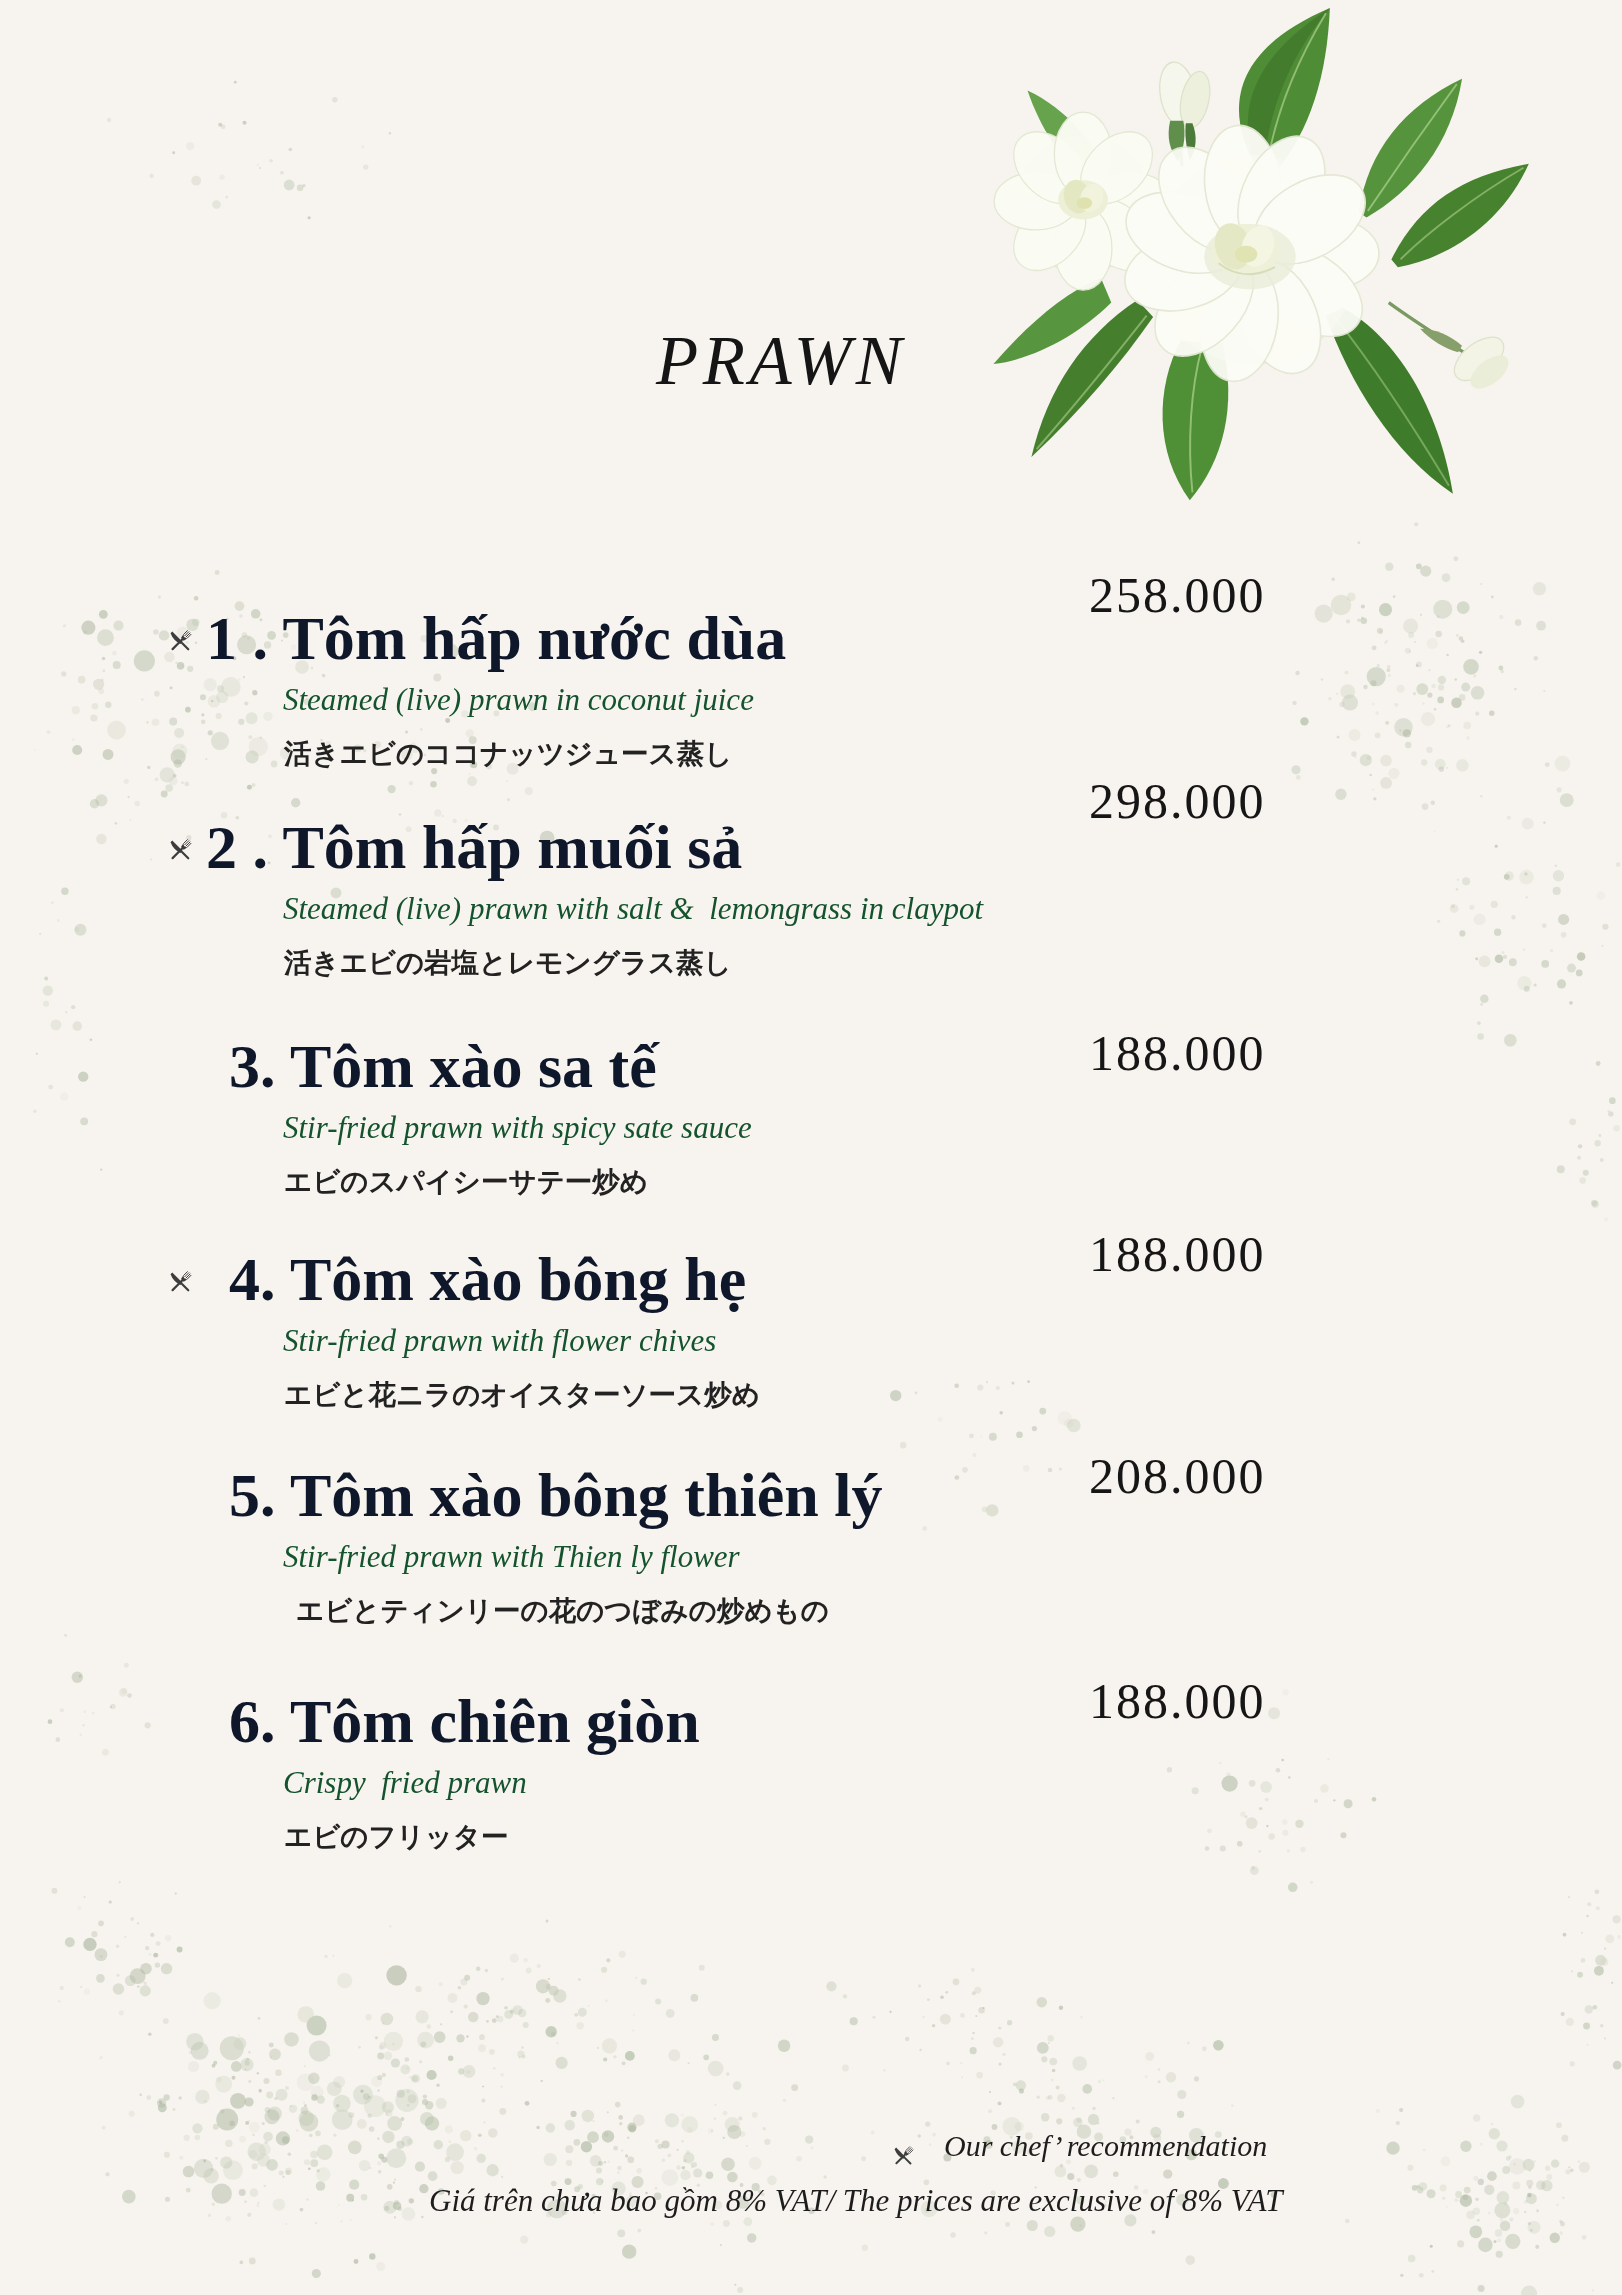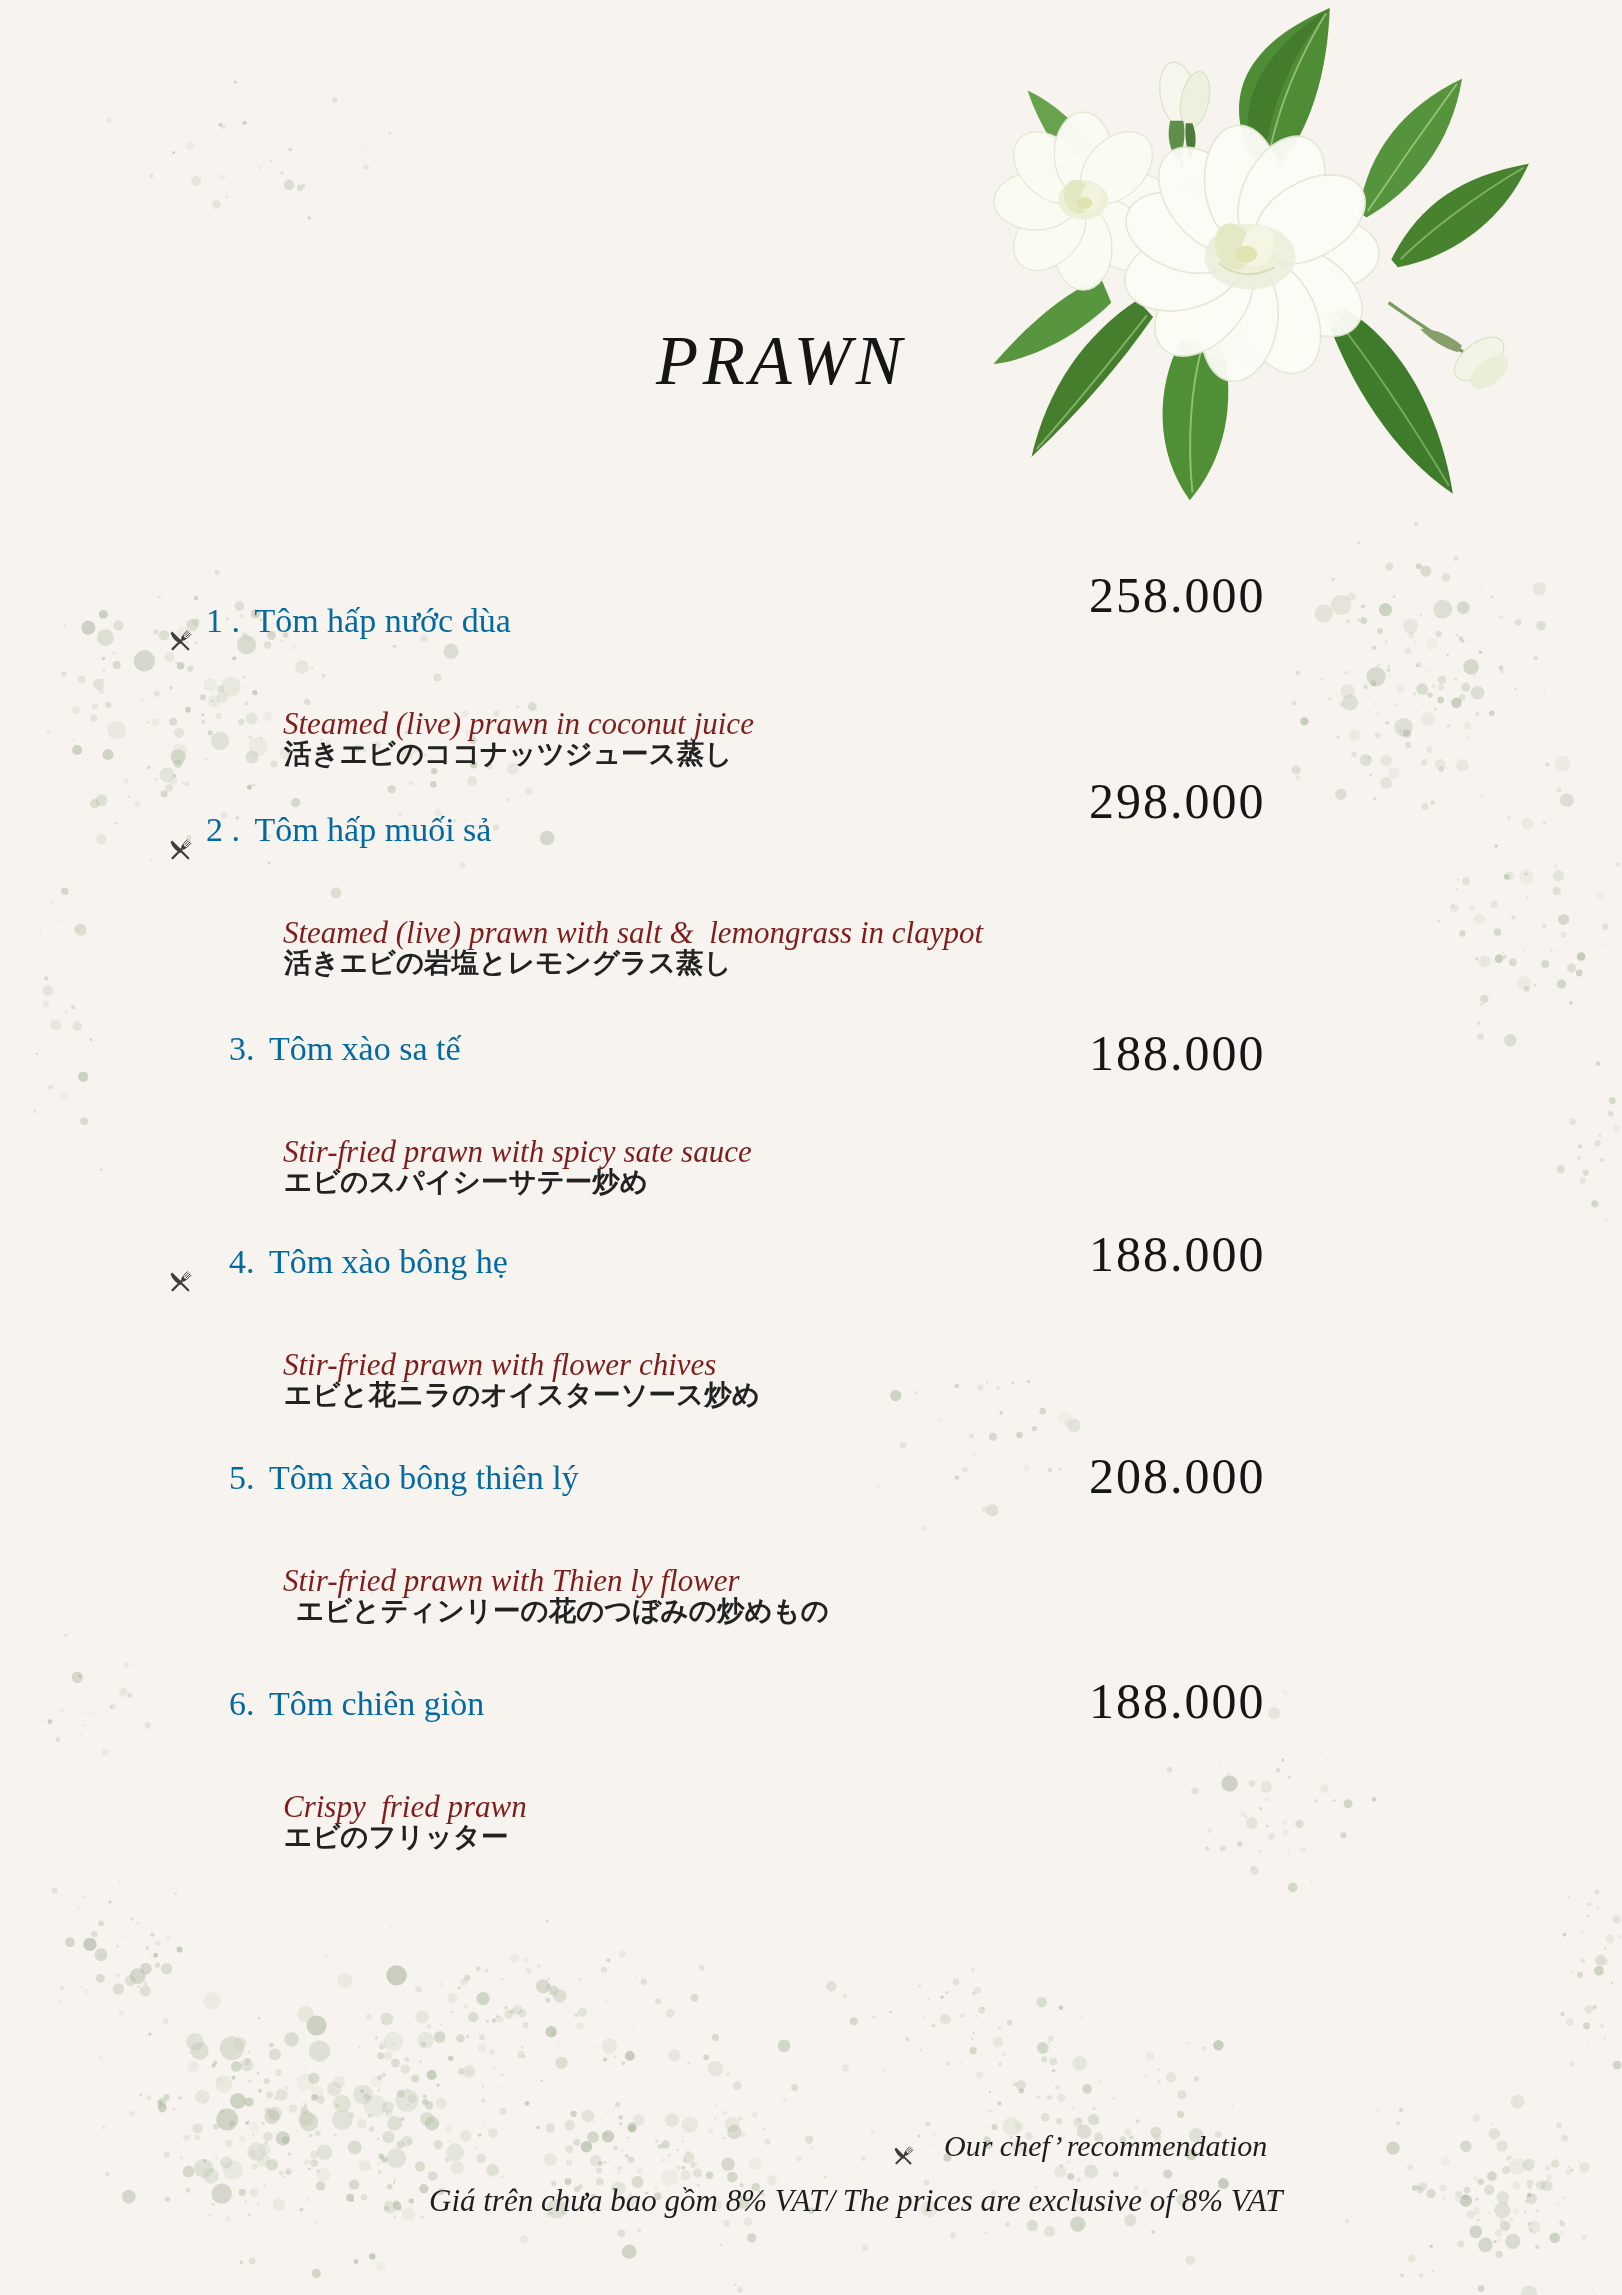--- a/index.html
+++ b/index.html
@@ -6,26 +6,26 @@
   html,body{margin:0;padding:0;background:#e9e5e0;}
   .page{position:relative;width:1623px;height:2295px;background:#f7f3ee;overflow:hidden;
         font-family:"Liberation Serif","DejaVu Serif",serif;color:#1c1c1c;}
   .speckles,.flower{position:absolute;pointer-events:none;}
   .speckles{left:0;top:0;}
   .flower{left:962px;top:-5.2px;}
   .title{position:absolute;left:656px;top:322px;margin:0;font-size:69px;font-style:italic;
          font-weight:normal;letter-spacing:4.6px;color:#151515;}
   .item{position:absolute;left:0;width:1623px;}
   .chef-badge{position:absolute;left:161px;top:18.3px;width:39px;height:44px;}
-  .name-line{position:absolute;top:0;font-size:34px;line-height:1.2;white-space:pre;color:#0369a1;}
+  .name-line{position:absolute;top:0;font-size:62px;line-height:1.2;white-space:pre;color:#0f172a;font-weight:bold;}
   .num{margin-right:14.4px;}
   .price{position:absolute;left:1089px;font-size:50px;letter-spacing:2px;
          line-height:1.2;color:#161616;}
   .en{position:absolute;left:283px;top:80px;font-size:31px;font-style:italic;line-height:1.2;
-      white-space:pre;color:#7f1d1d;margin-top:24px;}
+      white-space:pre;color:#14532d;}
   .jp{position:absolute;left:284px;top:136px;font-size:27.5px;line-height:1.2;
       font-family:"DejaVu Sans","Liberation Sans",sans-serif;color:#222;font-weight:bold;}
   .legend{position:absolute;left:0;top:0;width:1623px;}
   .legend-icon{position:absolute;left:886px;top:2132px;width:35px;height:48px;}
   .legend-text{position:absolute;left:944px;top:2129px;font-size:30px;font-style:italic;color:#1d1d1d;}
   .vat{position:absolute;left:429px;top:2183px;font-size:31px;font-style:italic;white-space:pre;color:#1d1d1d;text-align:center;}
 </style>
 </head>
 <body>
 

